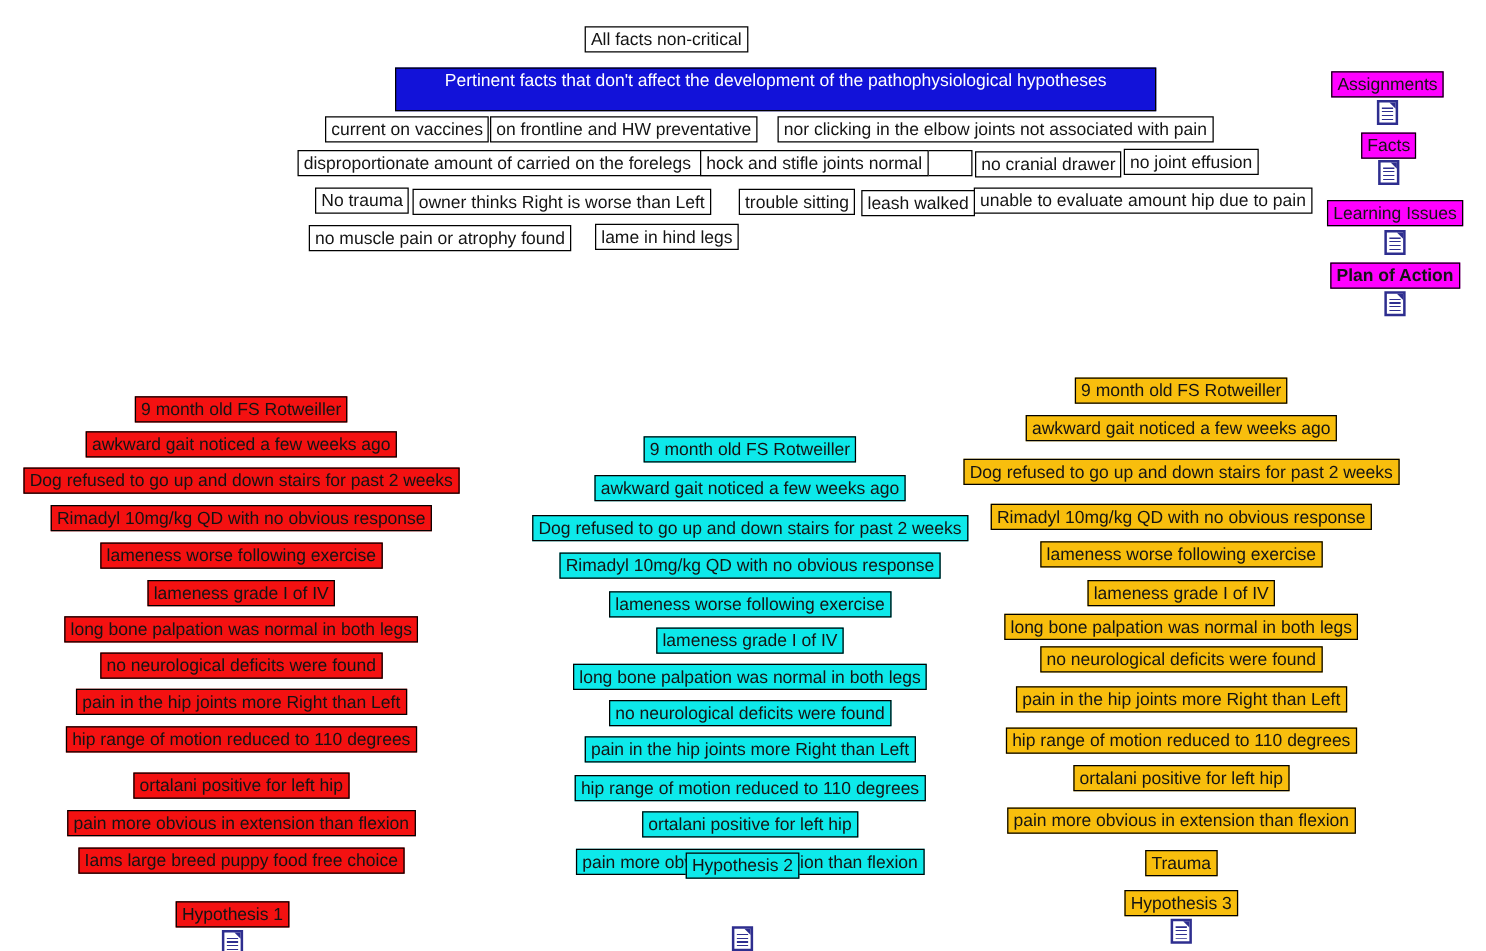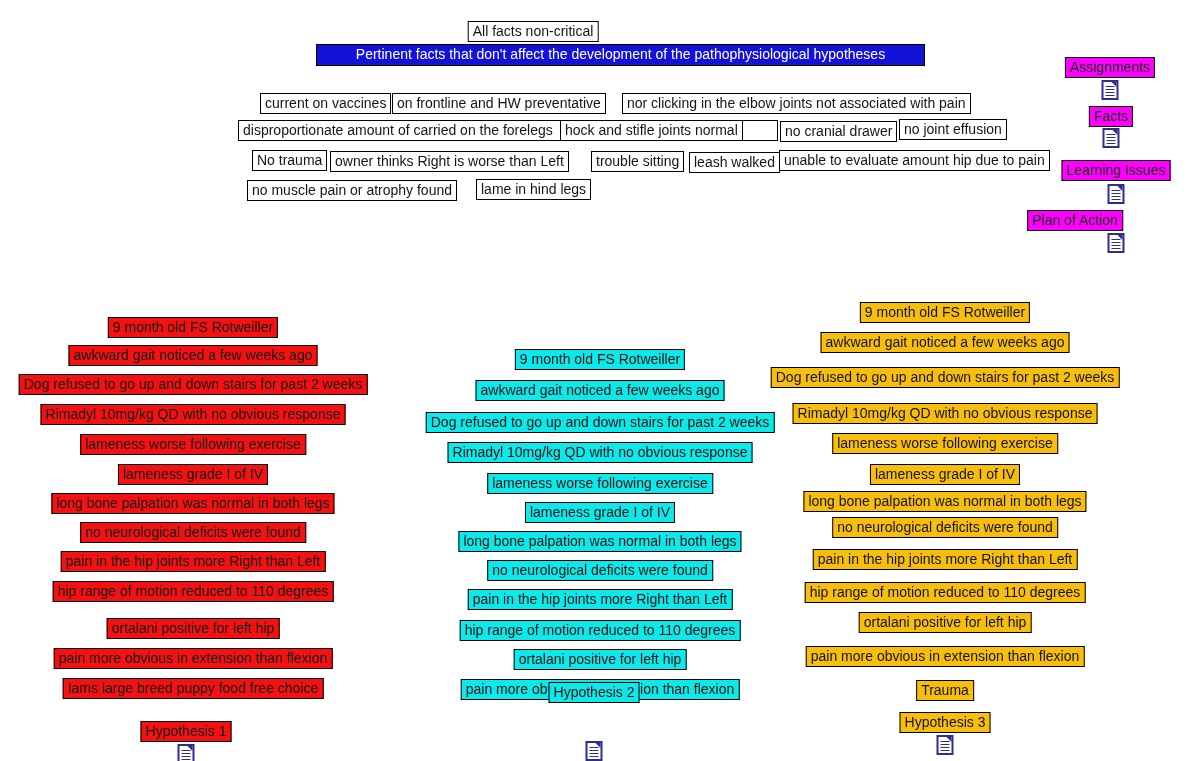--- a/index.html
+++ b/index.html
@@ -21,21 +21,21 @@
     padding:1px 4px;
     white-space:nowrap;
   }
   .clip{overflow:hidden;}
   .center{transform:translateX(-50%);}
   .banner{
     color:#ffffff;
     text-align:center;
     z-index:2;
   }
-  #banner-noncritical{left:316px;top:44px;width:609px;height:22px;}
+  #banner-noncritical{left:316px;top:54px;width:609px;height:35px;}
   #banner-critical{left:305px;top:256px;width:595px;height:22px;}
   #title-box{left:533px;top:21px;z-index:2;}
   .doc-icon{
     position:absolute;
     box-sizing:border-box;
     width:17px;height:20px;
     background:#ffffff;
     border:2px solid #2e2e8f;
     transform:translateX(-50%);
     z-index:6;
@@ -77,21 +77,21 @@
     <div class="node" style="left: 689px; top: 152px; z-index: 3; background: rgb(255, 255, 255);">leash walked</div>
     <div class="node" style="left: 779px; top: 150px; z-index: 1; background: rgb(255, 255, 255);">unable to evaluate amount hip due to pain</div>
     <div class="node" style="left: 247px; top: 180px; z-index: 1; background: rgb(255, 255, 255);">no muscle pain or atrophy found</div>
     <div class="node" style="left: 476px; top: 179px; z-index: 2; background: rgb(255, 255, 255);">lame in hind legs</div>
     <div class="node center" style="left: 1110px; top: 57px; z-index: 5; background: rgb(255, 0, 255);">Assignments</div>
     <div class="doc-icon" style="left: 1110px; top: 80px;"></div>
     <div class="node center" style="left: 1111px; top: 106px; z-index: 5; background: rgb(255, 0, 255);">Facts</div>
     <div class="doc-icon" style="left: 1111px; top: 128px;"></div>
     <div class="node center" style="left: 1116px; top: 160px; z-index: 5; background: rgb(255, 0, 255);">Learning Issues</div>
     <div class="doc-icon" style="left: 1116px; top: 184px;"></div>
-    <div class="node center" style="left: 1075px; top: 210px; z-index: 5; background: rgb(255, 0, 255);">Plan of Action</div>
+    <div class="node center" style="left: 1116px; top: 210px; z-index: 5; background: rgb(255, 0, 255); font-weight: bold;">Plan of Action</div>
     <div class="doc-icon" style="left: 1116px; top: 233px;"></div>
     <div class="node center" style="left: 193px; top: 317px; z-index: 1; background: rgb(244, 17, 17);">9 month old FS Rotweiller</div>
     <div class="node center" style="left: 193px; top: 345px; z-index: 1; background: rgb(244, 17, 17);">awkward gait noticed a few weeks ago</div>
     <div class="node center" style="left: 193px; top: 374px; z-index: 1; background: rgb(244, 17, 17);">Dog refused to go up and down stairs for past 2 weeks</div>
     <div class="node center" style="left: 193px; top: 404px; z-index: 1; background: rgb(244, 17, 17);">Rimadyl 10mg/kg QD with no obvious response</div>
     <div class="node center" style="left: 193px; top: 434px; z-index: 1; background: rgb(244, 17, 17);">lameness worse following exercise</div>
     <div class="node center" style="left: 193px; top: 464px; z-index: 1; background: rgb(244, 17, 17);">lameness grade I of IV</div>
     <div class="node center" style="left: 193px; top: 493px; z-index: 1; background: rgb(244, 17, 17);">long bone palpation was normal in both legs</div>
     <div class="node center" style="left: 193px; top: 522px; z-index: 1; background: rgb(244, 17, 17);">no neurological deficits were found</div>
     <div class="node center" style="left: 193px; top: 551px; z-index: 1; background: rgb(244, 17, 17);">pain in the hip joints more Right than Left</div>

